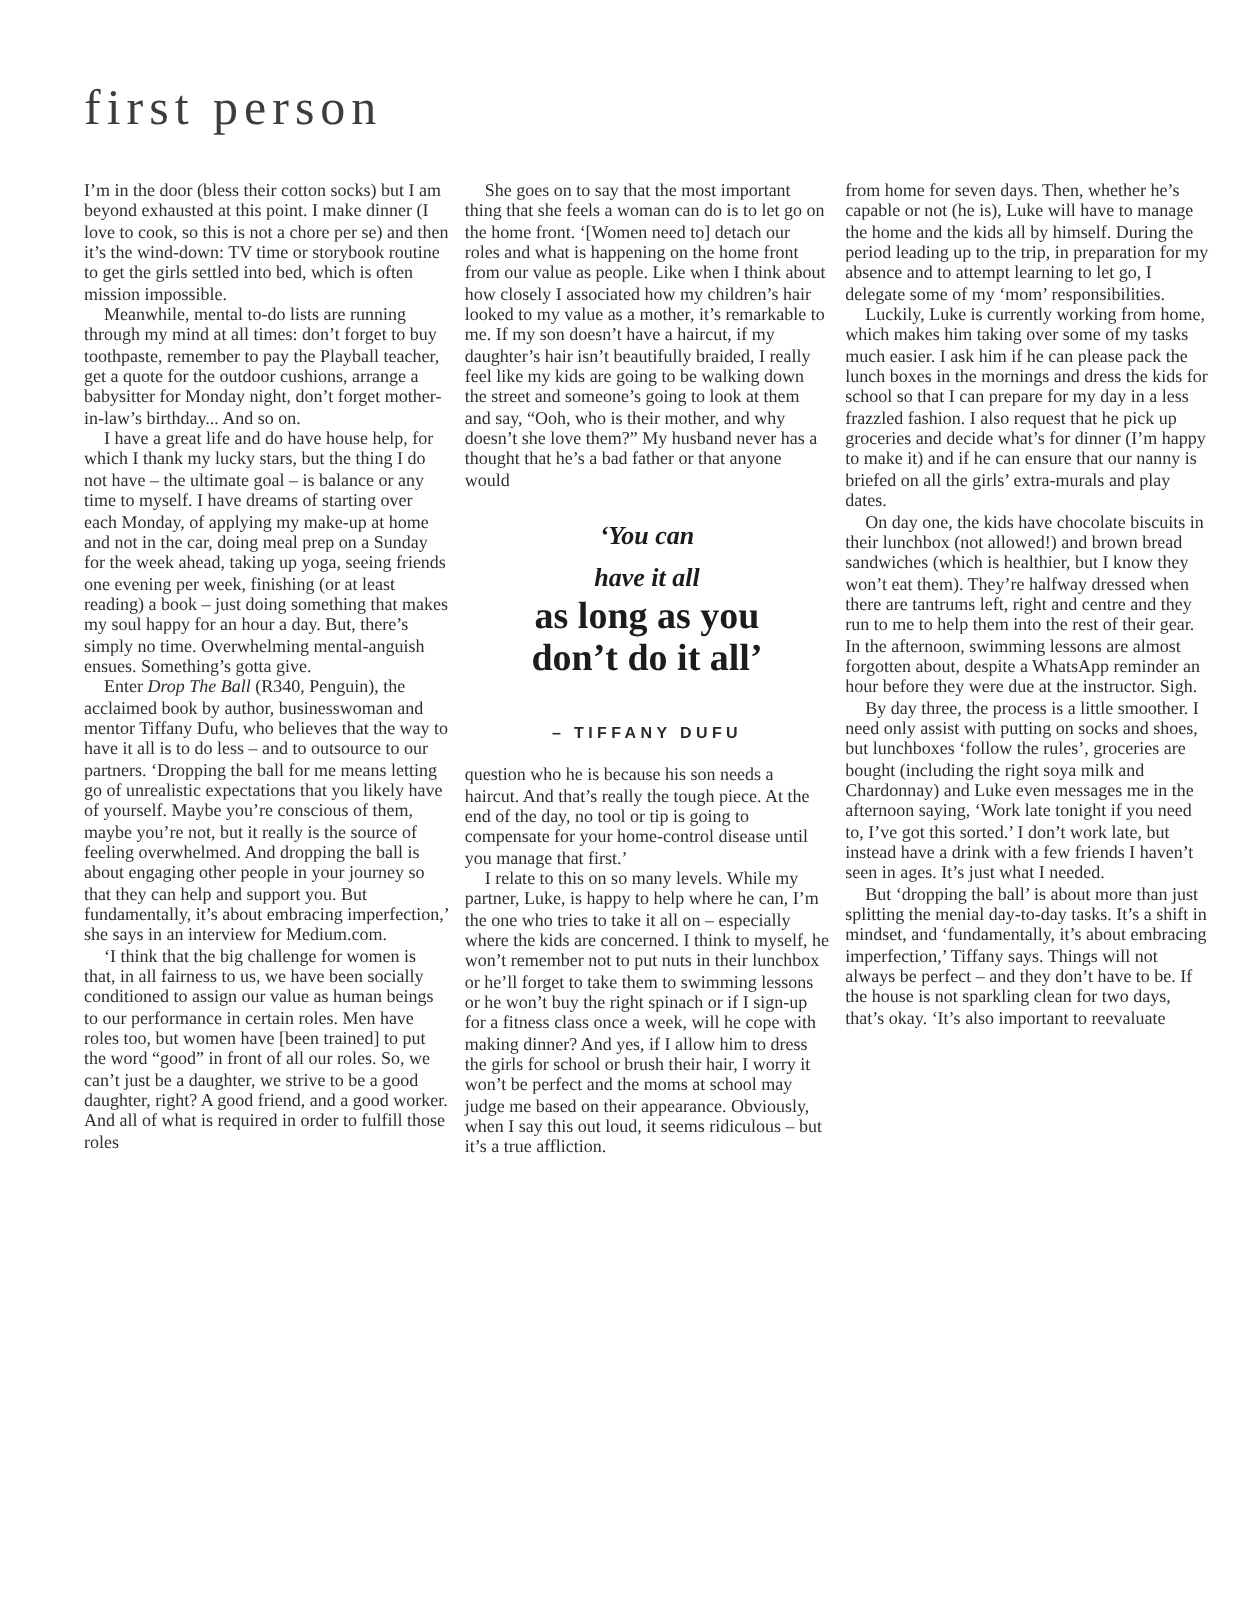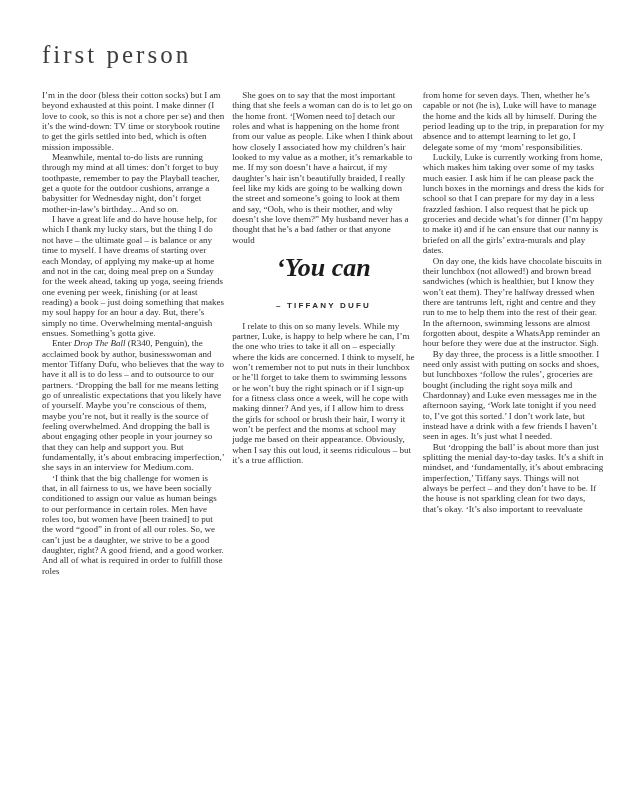--- a/index.html
+++ b/index.html
@@ -14,21 +14,21 @@
   .columns {
     position:absolute; left:42px; top:90px; width:563px;
     display:flex; gap:8px;
   }
   .col { width:183px; height:640px; overflow:hidden; }
   .para { font-size:9px; line-height:10.35px; margin:0; text-align:left; color:#2e2e2e; }
   .para.indent { text-indent:10px; }
   .para i { }
   .pull-quote { text-align:center; margin:13px 0 11px; color:#1c1c1c; }
   .quote-line { font-size:19px; line-height:20.5px; font-weight:bold; }
-  .quote-line.italic { font-style:italic; font-size:26px; }
+  .quote-line.italic { font-style:italic; font-size:13px; }
   .quote-attribution {
     font-family:"Liberation Sans", sans-serif; font-weight:bold;
     font-size:8px; letter-spacing:2.2px; margin-top:22px; color:#2a2a2a;
   }
   .footer {
     position:absolute; left:55px; top:764px;
     display:flex; align-items:baseline; gap:7px;
   }
   .page-number { font-size:21px; color:#a21caf; }
   .site {
@@ -54,32 +54,36 @@
 <body>
 
 <div class="page">
 
   <h1 class="page-title">first person</h1>
 
   <div class="columns">
 
     <div class="col">
       <p class="para">I’m in the door (bless their cotton socks) but I am beyond exhausted at this point. I make dinner (I love to cook, so this is not a chore per se) and then it’s the wind-down: TV time or storybook routine to get the girls settled into bed, which is often mission impossible.</p>
-      <p class="para indent">Meanwhile, mental to-do lists are running through my mind at all times: don’t forget to buy toothpaste, remember to pay the Playball teacher, get a quote for the outdoor cushions, arrange a babysitter for Wednesday night, don’t forget mother-in-law’s birthday... And so on.</p>
+      <p class="para indent">Meanwhile, mental to-do lists are running through my mind at all times: don’t forget to buy toothpaste, remember to pay the Playball teacher, get a quote for the outdoor cushions, arrange a babysitter for Monday night, don’t forget mother-in-law’s birthday... And so on.</p>
       <p class="para indent">I have a great life and do have house help, for which I thank my lucky stars, but the thing I do not have – the ultimate goal – is balance or any time to myself. I have dreams of starting over each Monday, of applying my make-up at home and not in the car, doing meal prep on a Sunday for the week ahead, taking up yoga, seeing friends one evening per week, finishing (or at least reading) a book – just doing something that makes my soul happy for an hour a day. But, there’s simply no time. Overwhelming mental-anguish ensues. Something’s gotta give.</p>
       <p class="para indent"><span>Enter </span><i>Drop The Ball</i><span> (R340, Penguin), the acclaimed book by author, businesswoman and mentor Tiffany Dufu, who believes that the way to have it all is to do less – and to outsource to our partners. ‘Dropping the ball for me means letting go of unrealistic expectations that you likely have of yourself. Maybe you’re conscious of them, maybe you’re not, but it really is the source of feeling overwhelmed. And dropping the ball is about engaging other people in your journey so that they can help and support you. But fundamentally, it’s about embracing imperfection,’ she says in an interview for Medium.com.</span></p>
       <p class="para indent">‘I think that the big challenge for women is that, in all fairness to us, we have been socially conditioned to assign our value as human beings to our performance in certain roles. Men have roles too, but women have [been trained] to put the word “good” in front of all our roles. So, we can’t just be a daughter, we strive to be a good daughter, right? A good friend, and a good worker. And all of what is required in order to fulfill those roles</p>
     </div>
 
     <div class="col">
       <p class="para indent">She goes on to say that the most important thing that she feels a woman can do is to let go on the home front. ‘[Women need to] detach our roles and what is happening on the home front from our value as people. Like when I think about how closely I associated how my children’s hair looked to my value as a mother, it’s remarkable to me. If my son doesn’t have a haircut, if my daughter’s hair isn’t beautifully braided, I really feel like my kids are going to be walking down the street and someone’s going to look at them and say, “Ooh, who is their mother, and why doesn’t she love them?” My husband never has a thought that he’s a bad father or that anyone would</p>
       <div class="pull-quote">
         <div class="quote-line italic">‘You can</div>
+        <div class="quote-line italic">have it all</div>
+        <div class="quote-line">as long as you</div>
+        <div class="quote-line">don’t do it all’</div>
         <div class="quote-attribution">– TIFFANY DUFU</div>
       </div>
+      <p class="para">question who he is because his son needs a haircut. And that’s really the tough piece. At the end of the day, no tool or tip is going to compensate for your home-control disease until you manage that first.’</p>
       <p class="para indent">I relate to this on so many levels. While my partner, Luke, is happy to help where he can, I’m the one who tries to take it all on – especially where the kids are concerned. I think to myself, he won’t remember not to put nuts in their lunchbox or he’ll forget to take them to swimming lessons or he won’t buy the right spinach or if I sign-up for a fitness class once a week, will he cope with making dinner? And yes, if I allow him to dress the girls for school or brush their hair, I worry it won’t be perfect and the moms at school may judge me based on their appearance. Obviously, when I say this out loud, it seems ridiculous – but it’s a true affliction.</p>
     </div>
 
     <div class="col">
       <p class="para">from home for seven days. Then, whether he’s capable or not (he is), Luke will have to manage the home and the kids all by himself. During the period leading up to the trip, in preparation for my absence and to attempt learning to let go, I delegate some of my ‘mom’ responsibilities.</p>
       <p class="para indent">Luckily, Luke is currently working from home, which makes him taking over some of my tasks much easier. I ask him if he can please pack the lunch boxes in the mornings and dress the kids for school so that I can prepare for my day in a less frazzled fashion. I also request that he pick up groceries and decide what’s for dinner (I’m happy to make it) and if he can ensure that our nanny is briefed on all the girls’ extra-murals and play dates.</p>
       <p class="para indent">On day one, the kids have chocolate biscuits in their lunchbox (not allowed!) and brown bread sandwiches (which is healthier, but I know they won’t eat them). They’re halfway dressed when there are tantrums left, right and centre and they run to me to help them into the rest of their gear. In the afternoon, swimming lessons are almost forgotten about, despite a WhatsApp reminder an hour before they were due at the instructor. Sigh.</p>
       <p class="para indent">By day three, the process is a little smoother. I need only assist with putting on socks and shoes, but lunchboxes ‘follow the rules’, groceries are bought (including the right soya milk and Chardonnay) and Luke even messages me in the afternoon saying, ‘Work late tonight if you need to, I’ve got this sorted.’ I don’t work late, but instead have a drink with a few friends I haven’t seen in ages. It’s just what I needed.</p>
       <p class="para indent">But ‘dropping the ball’ is about more than just splitting the menial day-to-day tasks. It’s a shift in mindset, and ‘fundamentally, it’s about embracing imperfection,’ Tiffany says. Things will not always be perfect – and they don’t have to be. If the house is not sparkling clean for two days, that’s okay. ‘It’s also important to reevaluate</p>
     </div>

